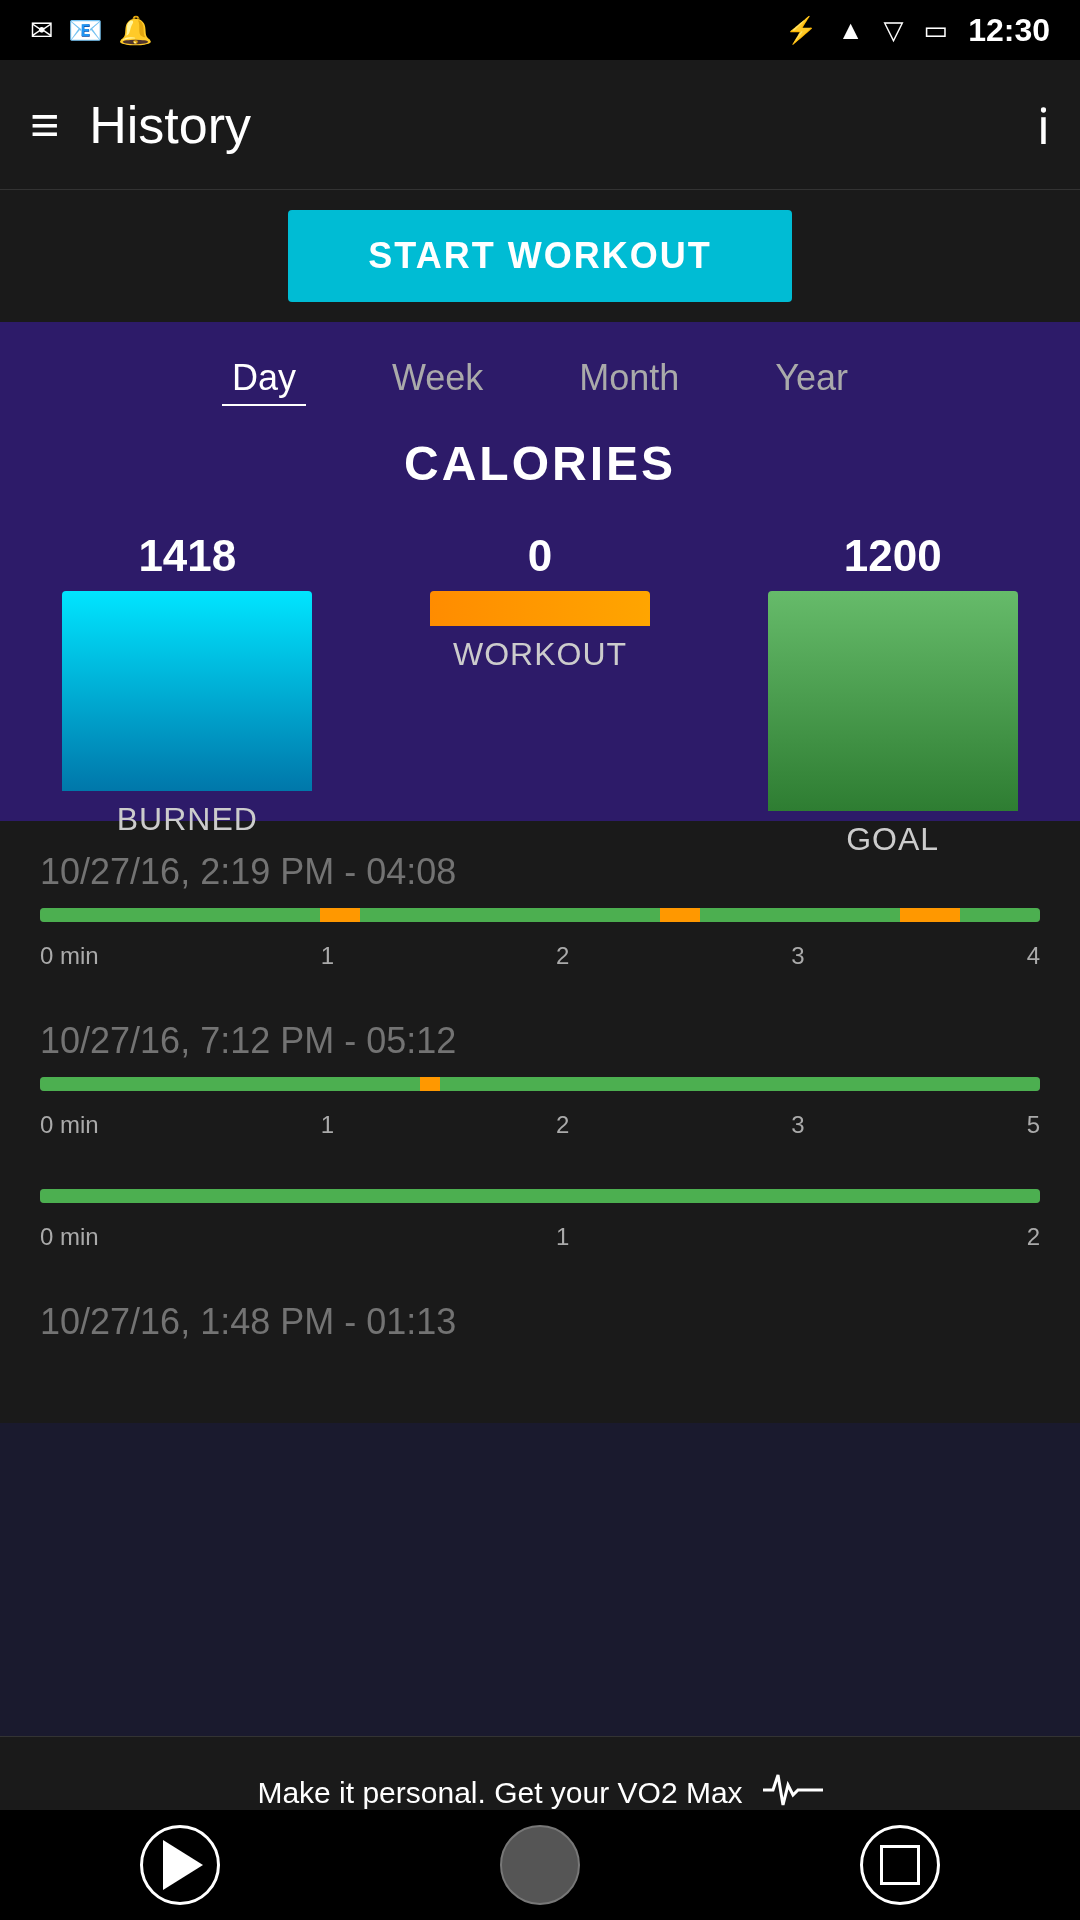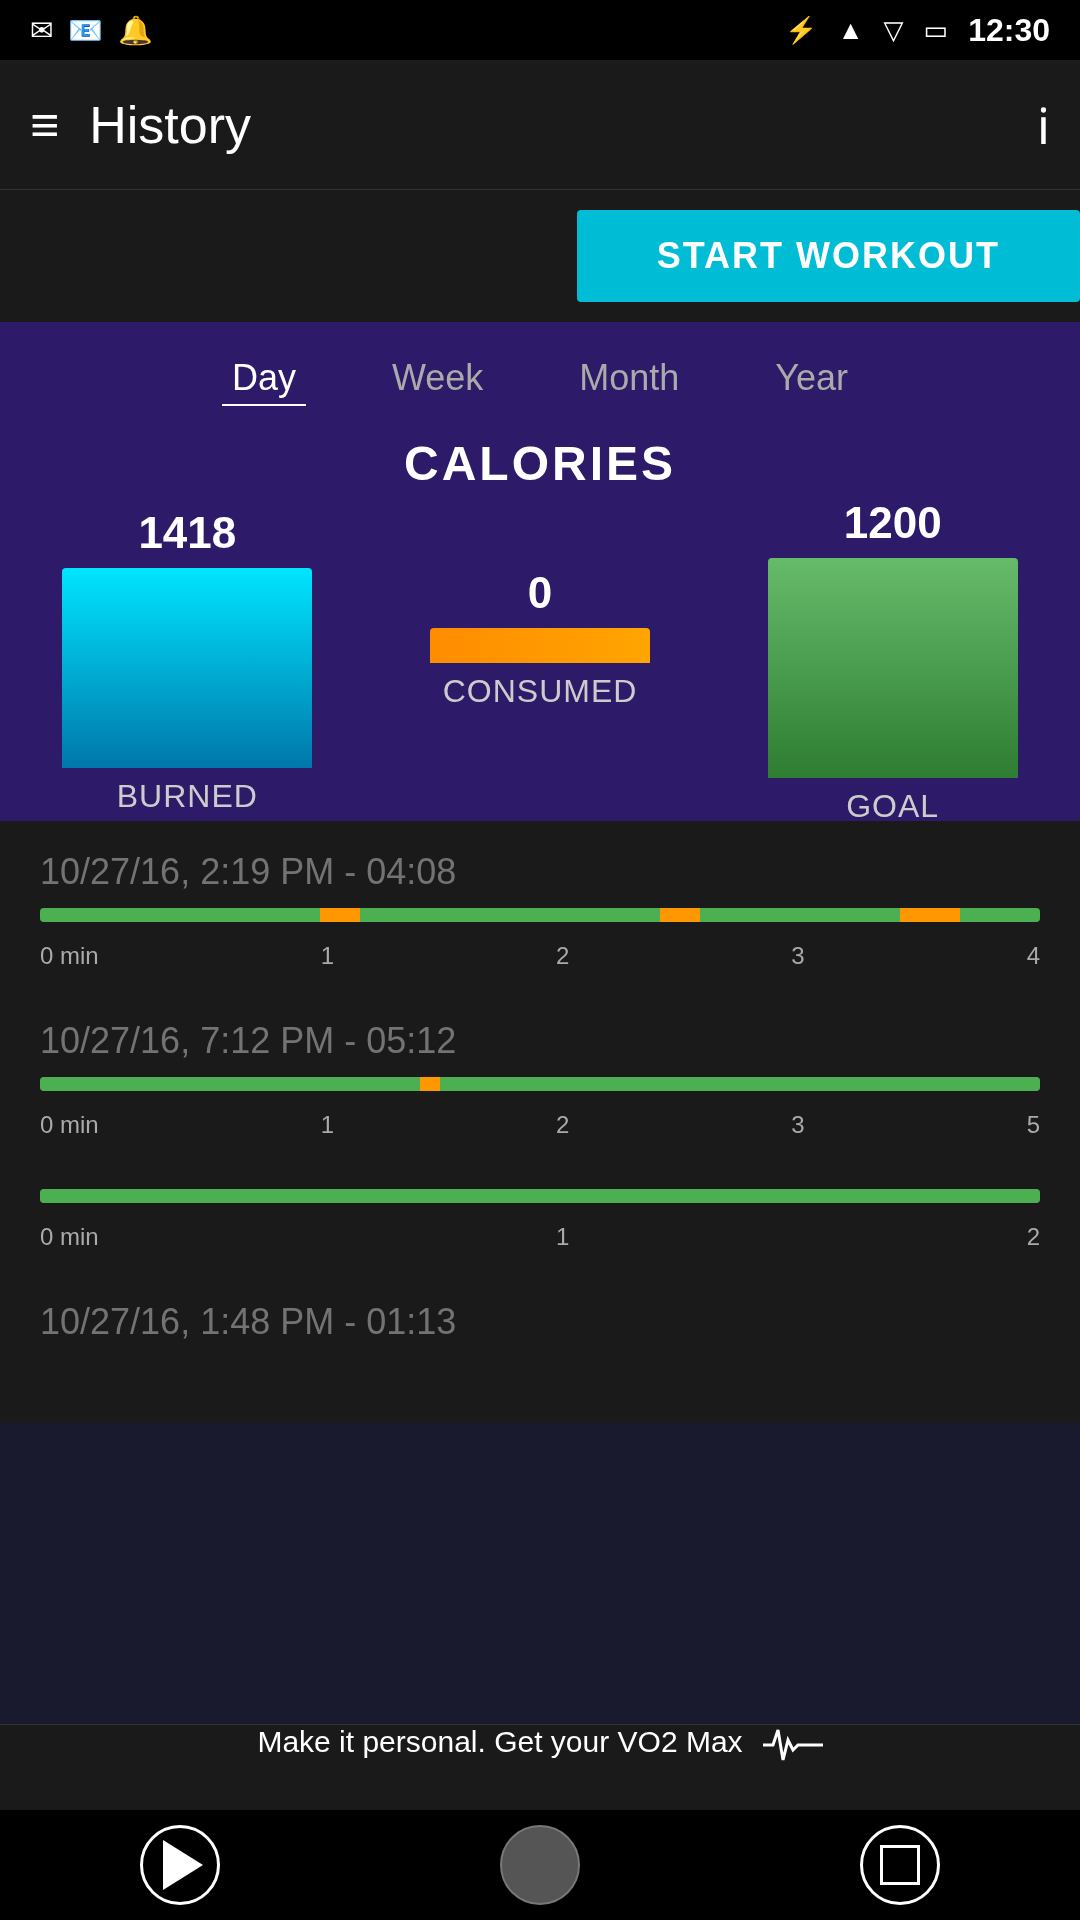--- a/index.html
+++ b/index.html
@@ -76,21 +76,21 @@
       font-size: 50px;
       color: white;
       cursor: pointer;
     }
 
     
     .start-workout-container {
       background-color: #1a1a1a;
       padding: 20px 0;
       display: flex;
-      justify-content: flex-end;
+      justify-content: center;
       align-items: center;
     }
 
     .start-workout-btn {
       background-color: #00bcd4;
       color: white;
       border: none;
       padding: 25px 80px;
       font-size: 36px;
       font-weight: bold;
@@ -131,21 +131,21 @@
       color: white;
       font-weight: bold;
       margin-bottom: 40px;
       letter-spacing: 3px;
     }
 
     
     .bars-container {
       display: flex;
       justify-content: center;
-      align-items: center;
+      align-items: flex-start;
       gap: 16px;
       padding: 0 19px;
       height: 260px;
     }
 
     .bar-item {
       display: flex;
       flex-direction: column;
       align-items: center;
       flex: 1;
@@ -210,23 +210,23 @@
       color: #737373;
       margin-bottom: 15px;
     }
 
     
     .bottom-banner {
       position: absolute;
       bottom: 110px;
       width: 100%;
       background-color: #1a1a1a;
-      height: 86px;
-      display: flex;
-      align-items: flex-start;
+      height: 74px;
+      display: flex;
+      align-items: flex-end;
       justify-content: center;
       gap: 20px;
       border-top: 1px solid #333;
     }
 
     .bottom-banner-text {
       font-size: 30px;
       color: white;
     }
 
@@ -349,21 +349,21 @@
 
     <div class="bar-item">
       <span class="bar-value">1418</span>
       <div class="bar-visual bar-burned"></div>
       <span class="bar-label">BURNED</span>
     </div>
 
     <div class="bar-item center-consumed">
       <span class="bar-value">0</span>
       <div class="bar-visual bar-consumed"></div>
-      <span class="bar-label">CONSUMED</span>
+      <span class="bar-label">WORKOUT</span>
     </div>
 
     <div class="bar-item">
       <span class="bar-value">1200</span>
       <div class="bar-visual bar-goal"></div>
       <span class="bar-label">GOAL</span>
     </div>
   </div>
 </div>
 

